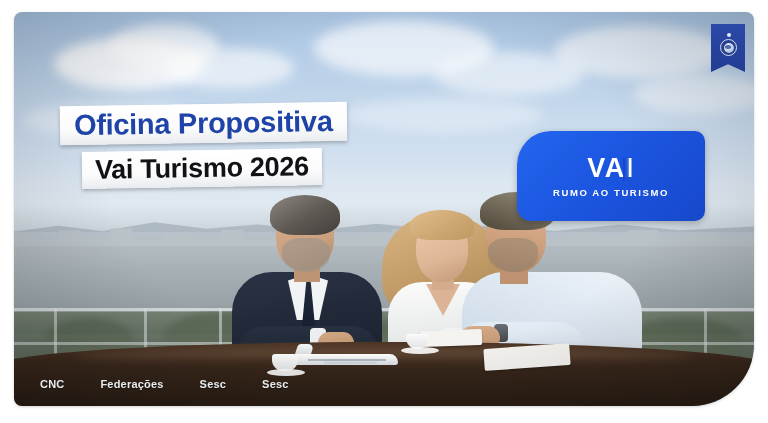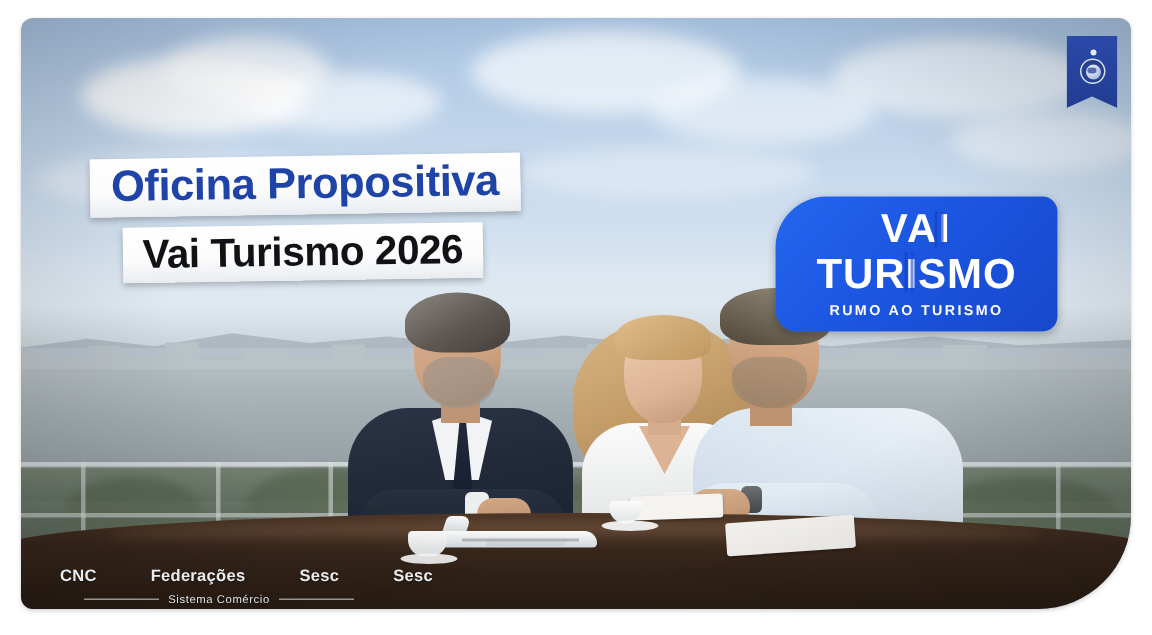--- a/index.html
+++ b/index.html
@@ -315,42 +315,36 @@
       </div>
       <br>
       <div class="band band2">
         <div class="t2">Vai Turismo 2026</div>
       </div>
     </div>
 
     <div class="badge">
       <div class="badge-inner">
         <div class="bl1">VAI<span class="motif m1"></span><span class="motif m2"></span></div>
-        <div class="bl2">TURISMO<span class="motif m3"></span><span class="motif m4"></span></div>
         <div class="bl3">RUMO AO TURISMO</div>
       </div>
     </div>
 
     <div class="emblem"></div>
     <div class="seal"></div>
     <div class="seal-globe"></div>
     <div class="seal-land"></div>
     <div class="seal-dot"></div>
 
     <div class="partners">
       <div class="prow">
         <span class="plogo">CNC</span>
         <span class="pdot"></span>
         <span class="plogo">Federações</span>
         <span class="pdot"></span>
         <span class="plogo">Sesc</span>
         <span class="pdot"></span>
         <span class="plogo">Sesc</span>
       </div>
-      <div class="sysline">
-        <span class="ln"></span>
-        <span class="systxt">Sistema Comércio</span>
-        <span class="ln"></span>
-      </div>
     </div>
 
   </div>
 </div>
 
 </body></html>

